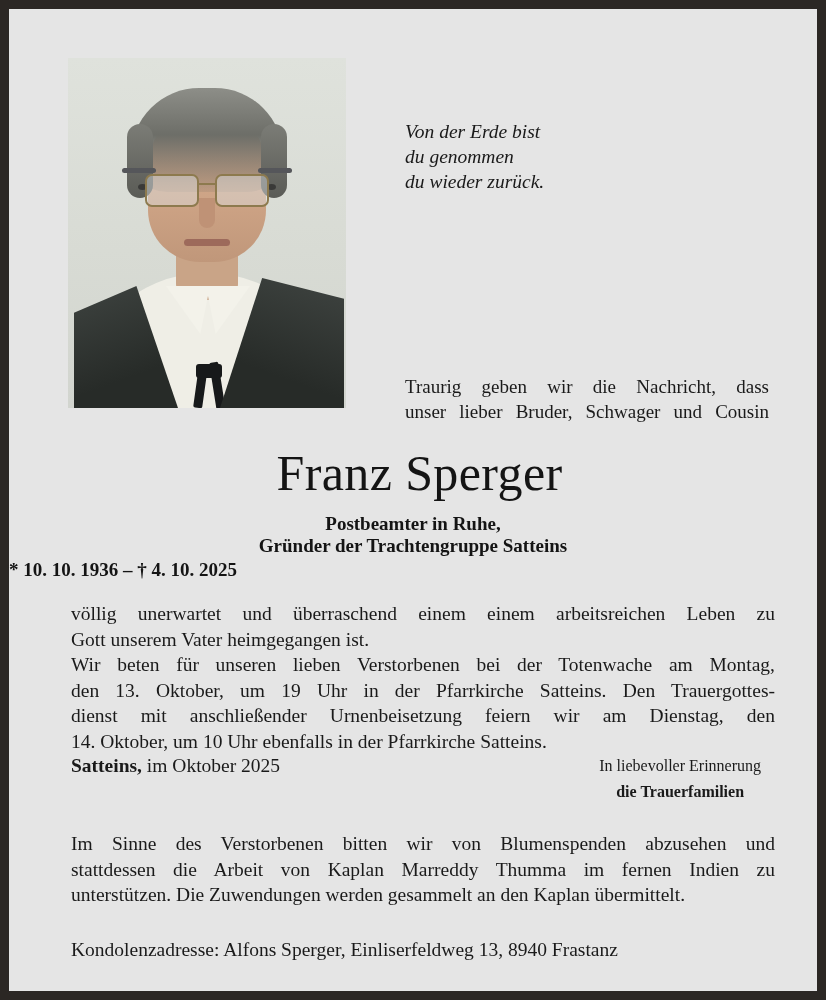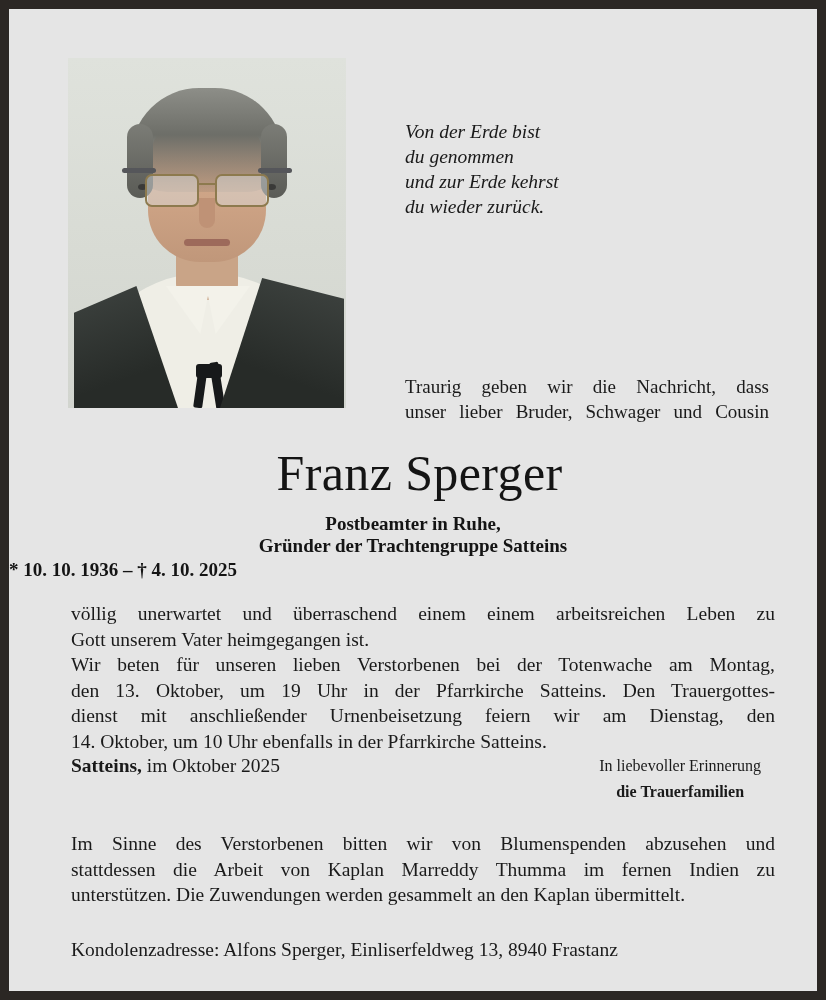--- a/index.html
+++ b/index.html
@@ -381,21 +381,20 @@
           <div class="lens left"></div>
           <div class="bridge"></div>
           <div class="lens right"></div>
         </div>
       </div>
     </div>
 
     <div class="verse">
       <div>Von der Erde bist</div>
       <div>du genommen</div>
-      <div>und zur Erde kehrst</div>
       <div>du wieder zurück.</div>
     </div>
 
     <div class="announce">
       <span class="ln">Traurig geben wir die Nachricht, dass</span>
       <span class="ln">unser lieber Bruder, Schwager und Cousin</span>
     </div>
 
     <div class="name">Franz Sperger</div>
     <div class="roles">

